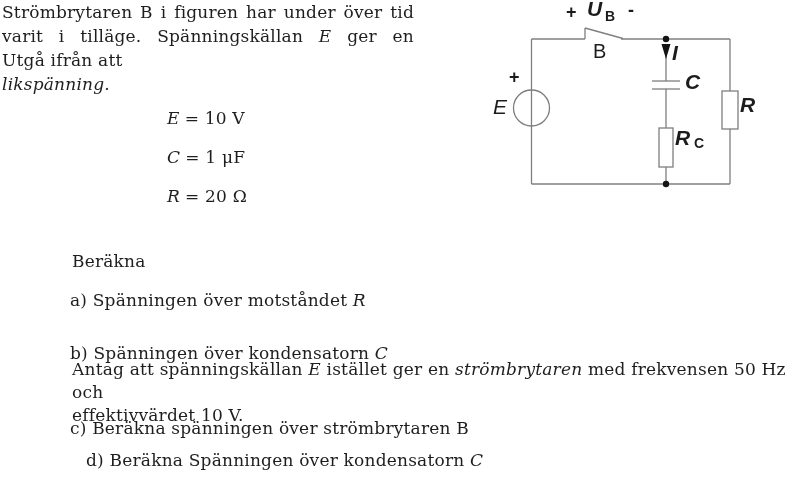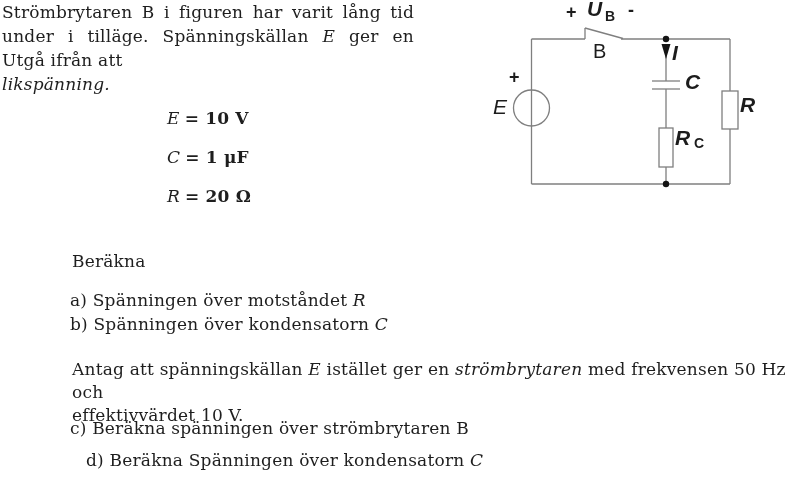--- a/index.html
+++ b/index.html
@@ -17,21 +17,21 @@
 
   
   .para1 { left:2px; top:0px; display:flex; line-height:24px; }
   .pnum  { width:48px; flex:none; }
   .p1col { width:412px; }
   .jline { text-align:justify; text-align-last:justify; text-justify:inter-word; }
   .ital  { font-style:italic; }
 
   
   .given { left:167px; top:101px; line-height:35px; }
-  .grow .rest { margin-left:5px;font-weight:bold; }
+  .grow .rest { margin-left:5px; }
   .ssub { font-size:11px; vertical-align:-2px; letter-spacing:0; }
 
   .line23 { line-height:23px;margin-left:20px; }
 
   
   .circuit { left:490px; top:0px; width:310px; height:200px;
              font-family:"Liberation Sans", sans-serif; color:#1c1c1c; }
   .circuit svg { position:absolute; left:0; top:0; }
   .clabel { position:absolute; white-space:nowrap; line-height:1; }
   .cvar   { font-style:italic; font-weight:bold; }
@@ -46,38 +46,38 @@
   .lbl-c       { left:195px;top:71px;  font-size:21px; }
   .lbl-r       { left:250px;top:94px;  font-size:21px; }
   .lbl-rc      { left:185px;top:127px; font-size:21px; }
   .lbl-rc-sub  { left:204px;top:136px; font-size:14px; font-weight:bold; font-style:normal; }
 </style>
 </head>
 <body>
 
 <div class="abs para1">
   <div class="p1col">
-    <div class="jline">Strömbrytaren B i figuren har varit lång tid</div>
-    <div class="jline"><span>under i tilläge. Spänningskällan</span> <span class="ital">E</span> <span>ger en</span></div>
+    <div class="jline">Strömbrytaren B i figuren har under över tid</div>
+    <div class="jline"><span>varit i tilläge. Spänningskällan</span> <span class="ital">E</span> <span>ger en</span></div>
     <div>Utgå ifrån att</div>
     <div><span class="ital">likspänning.</span></div>
   </div>
 </div>
 
 <div class="abs given">
   <div class="grow"><span class="ital">E</span><span class="ssub"></span><span class="rest">= 10 V</span></div>
   <div class="grow"><span class="ital">C</span><span class="ssub"></span><span class="rest">= 1 μF</span></div>
   <div class="grow"><span class="ital">R</span><span class="ssub"></span><span class="rest">= 20 Ω</span></div>
 </div>
 
 <div class="abs line23" style="left:52px; top:250px;">Beräkna</div>
 
 <div class="abs line23" style="left:50px; top:289px;"><span>a) Spänningen över motståndet</span> <span class="ital">R</span></div>
 
-<div class="abs line23" style="left:50px; top:313px;"><span>b) Spänningen över kondensatorn</span> <span class="ital">C</span></div>
+<div class="abs line23" style="left:50px; top:342px;"><span>b) Spänningen över kondensatorn</span> <span class="ital">C</span></div>
 
 <div class="abs line23" style="left:52px; top:358px; width:730px;">
   <div><span>Antag att spänningskällan</span> <span class="ital">E</span> <span>istället ger en</span> <span class="ital">strömbrytaren</span> <span>med frekvensen 50 Hz och</span></div>
   <div>effektivvärdet 10 V.</div>
 </div>
 
 <div class="abs line23" style="left:50px; top:417px;">c) Beräkna spänningen över strömbrytaren B</div>
 
 <div class="abs line23" style="left:66px; top:449px;"><span>d) Beräkna Spänningen över kondensatorn</span> <span class="ital">C</span></div>
 

